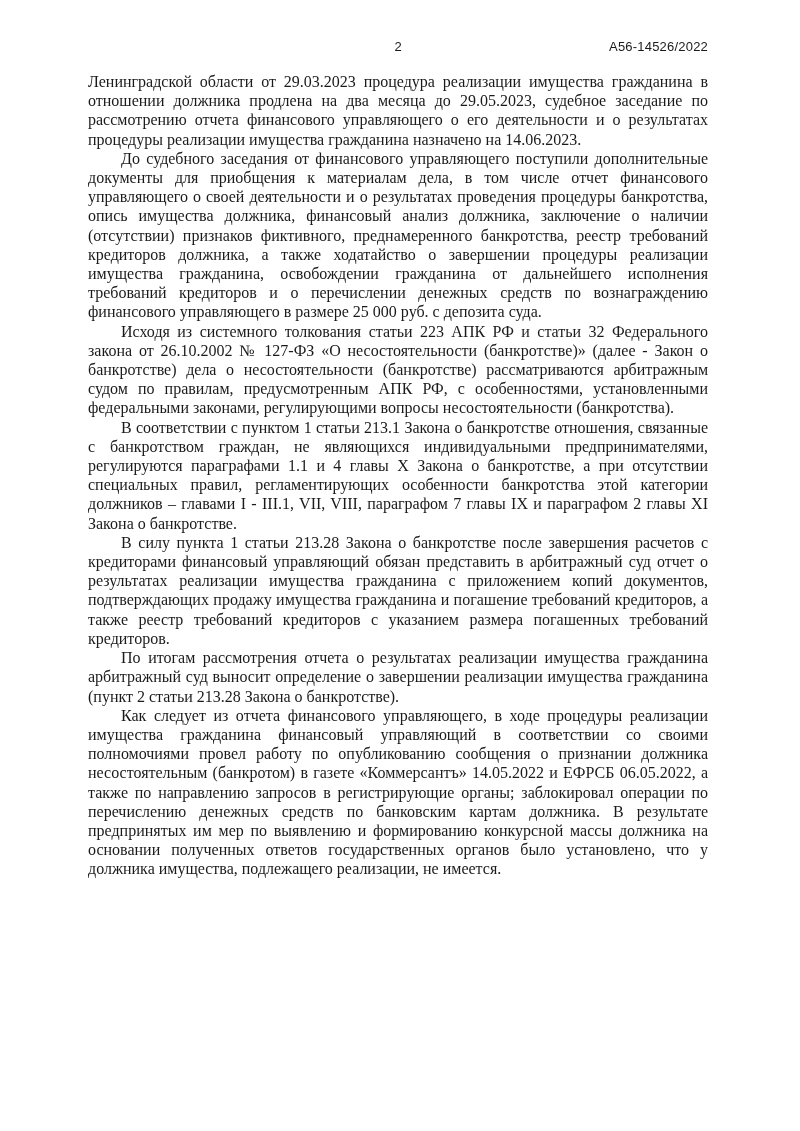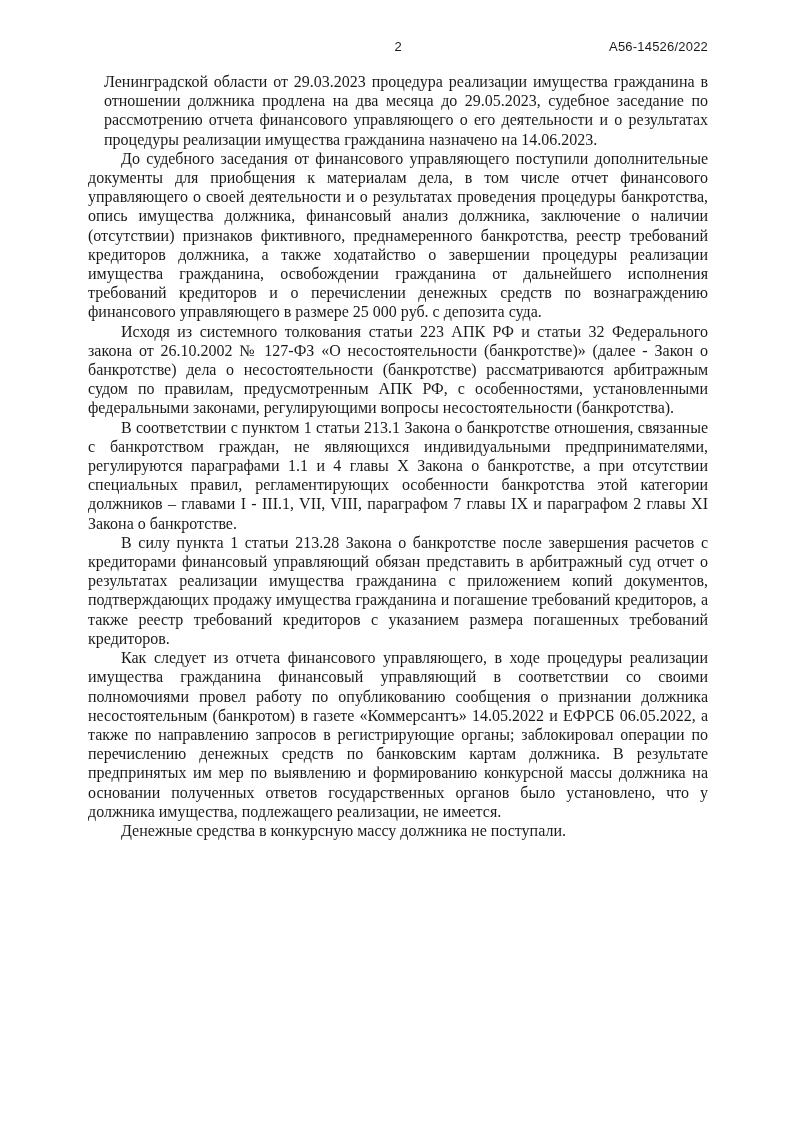--- a/index.html
+++ b/index.html
@@ -46,21 +46,20 @@
     text-align:justify;
     color:var(--text);
   }
   .document-body p{
     margin:0;
     padding:0;
     text-indent:33px;
   }
   .document-body p.continuation{
     text-indent:0;
-    margin-left:16px;
   }
   .document-body p.runs-to-next-page{
     text-align-last:justify;
   }
 </style>
 </head>
 <body>
 
 <div class="page">
 
@@ -68,17 +67,17 @@
     <span class="page-number">2</span>
     <span class="case-number">А56-14526/2022</span>
   </div>
 
   <div class="document-body">
     <p class="continuation">Ленинградской области от 29.03.2023 процедура реализации имущества гражданина в отношении должника продлена на два месяца до 29.05.2023, судебное заседание по рассмотрению отчета финансового управляющего о его деятельности и о результатах процедуры реализации имущества гражданина назначено на 14.06.2023.</p>
     <p>До судебного заседания от финансового управляющего поступили дополнительные документы для приобщения к материалам дела, в том числе отчет финансового управляющего о своей деятельности и о результатах проведения процедуры банкротства, опись имущества должника, финансовый анализ должника, заключение о наличии (отсутствии) признаков фиктивного, преднамеренного банкротства, реестр требований кредиторов должника, а также ходатайство о завершении процедуры реализации имущества гражданина, освобождении гражданина от дальнейшего исполнения требований кредиторов и о перечислении денежных средств по вознаграждению финансового управляющего в размере 25 000 руб. с депозита суда.</p>
     <p>Исходя из системного толкования статьи 223 АПК РФ и статьи 32 Федерального закона от 26.10.2002 № 127-ФЗ «О несостоятельности (банкротстве)» (далее - Закон о банкротстве) дела о несостоятельности (банкротстве) рассматриваются арбитражным судом по правилам, предусмотренным АПК РФ, с особенностями, установленными федеральными законами, регулирующими вопросы несостоятельности (банкротства).</p>
     <p>В соответствии с пунктом 1 статьи 213.1 Закона о банкротстве отношения, связанные с банкротством граждан, не являющихся индивидуальными предпринимателями, регулируются параграфами 1.1 и 4 главы X Закона о банкротстве, а при отсутствии специальных правил, регламентирующих особенности банкротства этой категории должников – главами I - III.1, VII, VIII, параграфом 7 главы IX и параграфом 2 главы XI Закона о банкротстве.</p>
     <p>В силу пункта 1 статьи 213.28 Закона о банкротстве после завершения расчетов с кредиторами финансовый управляющий обязан представить в арбитражный суд отчет о результатах реализации имущества гражданина с приложением копий документов, подтверждающих продажу имущества гражданина и погашение требований кредиторов, а также реестр требований кредиторов с указанием размера погашенных требований кредиторов.</p>
+    <p>По итогам рассмотрения отчета о результатах реализации имущества гражданина арбитражный суд выносит определение о завершении реализации имущества гражданина (пункт 2 статьи 213.28 Закона о банкротстве).</p>
     <p>Как следует из отчета финансового управляющего, в ходе процедуры реализации имущества гражданина финансовый управляющий в соответствии со своими полномочиями провел работу по опубликованию сообщения о признании должника несостоятельным (банкротом) в газете «Коммерсантъ» 14.05.2022 и ЕФРСБ 06.05.2022, а также по направлению запросов в регистрирующие органы; заблокировал операции по перечислению денежных средств по банковским картам должника. В результате предпринятых им мер по выявлению и формированию конкурсной массы должника на основании полученных ответов государственных органов было установлено, что у должника имущества, подлежащего реализации, не имеется.</p>
-    <p>Денежные средства в конкурсную массу должника не поступали.</p>
   </div>
 
 </div>
 
 </body></html>

